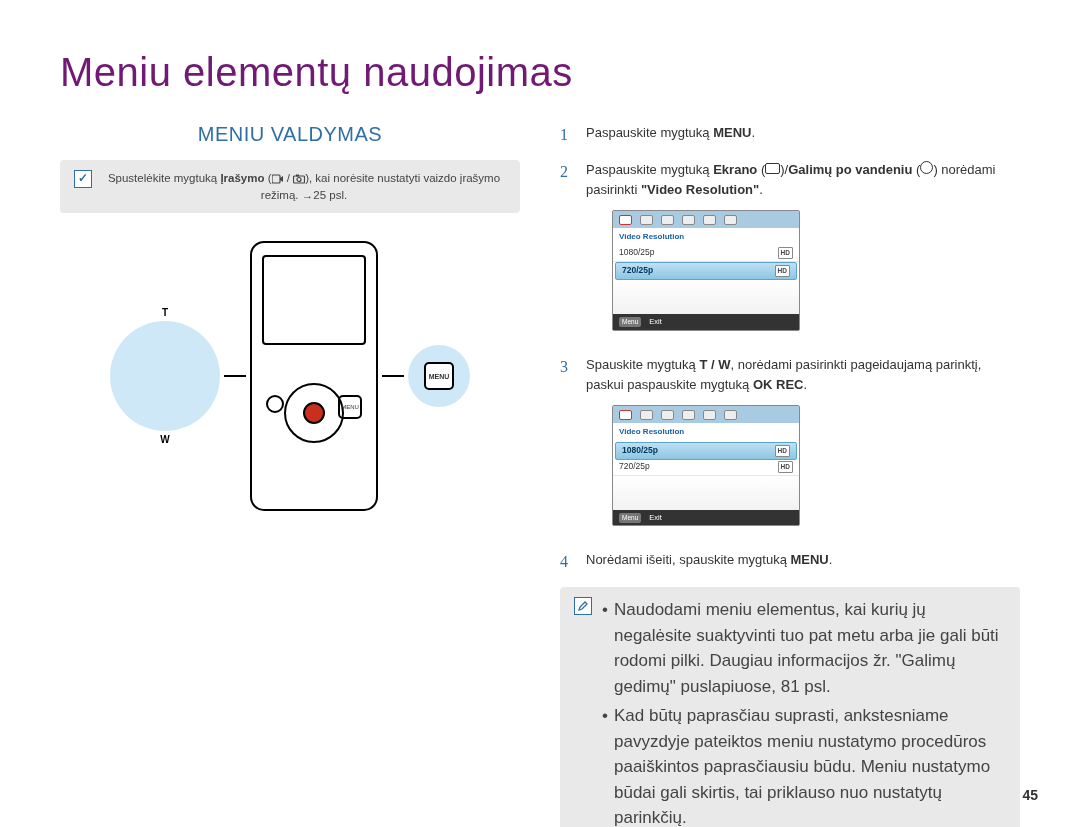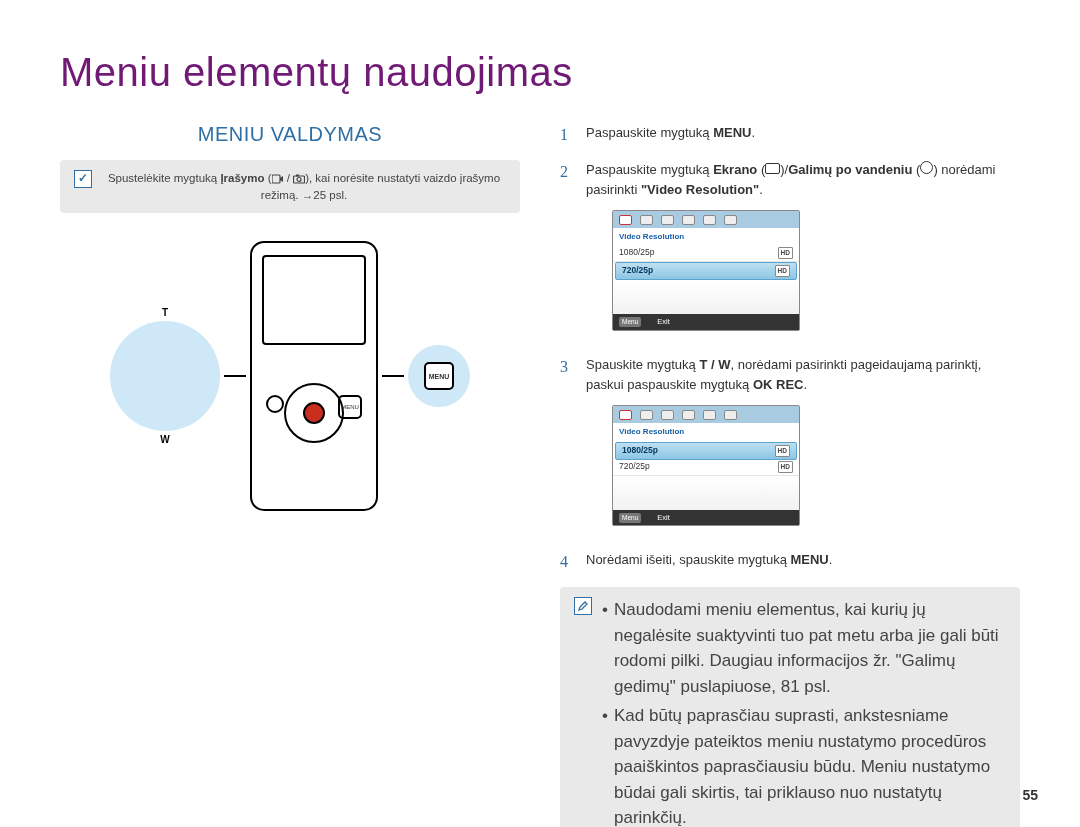--- a/index.html
+++ b/index.html
@@ -146,21 +146,21 @@
     padding:2px 6px;font-size:8.5px;color:#333;border-bottom:1px solid #e6e6e6;height:16px;
   }
   .ui-row.selected{
     background:linear-gradient(#bfe0f2,#8cc6e4);color:#04355b;font-weight:bold;
     border:1px solid #5ca4d0;margin:0 2px;border-radius:2px;height:18px;
   }
   .hd-badge{
     border:1px solid #888;font-size:6.5px;padding:0 2px;border-radius:1px;background:#fff;color:#444;font-weight:bold;
   }
   .ui-spacer{height:34px;background:linear-gradient(#fff,#f2f2f2);}
-  .ui-footer{background:#333;color:#fff;font-size:7.5px;padding:2px 6px;display:flex;gap:16px;align-items:center;}
+  .ui-footer{background:#333;color:#fff;font-size:7.5px;padding:2px 6px;display:flex;gap:8px;align-items:center;}
   .ui-footer .fbtn{background:#777;border-radius:2px;padding:0 3px;font-size:6.5px;}
 
   .note-box.small{font-size:17px;line-height:1.5;margin-top:6px;justify-content:space-between;}
   .note-list{list-style:none;padding-left:0;}
   .note-list li{position:relative;padding-left:12px;margin-bottom:4px;}
   .note-list li:before{content:"•";position:absolute;left:0;}
 
   .page-number{
     position:absolute;right:42px;bottom:24px;font-size:14px;font-weight:bold;color:#333;
   }
@@ -308,13 +308,13 @@
           </svg>
       </div>
       <ul class="note-list">
         <li>Naudodami meniu elementus, kai kurių jų negalėsite suaktyvinti tuo pat metu arba jie gali būti rodomi pilki. Daugiau informacijos žr. "Galimų gedimų" puslapiuose, 81 psl.</li>
         <li>Kad būtų paprasčiau suprasti, ankstesniame pavyzdyje pateiktos meniu nustatymo procedūros paaiškintos paprasčiausiu būdu. Meniu nustatymo būdai gali skirtis, tai priklauso nuo nustatytų parinkčių.</li>
       </ul>
     </div>
   </div>
 </div>
 
-<div class="page-number">55</div>
+<div class="page-number">45</div>
 
 </body></html>

